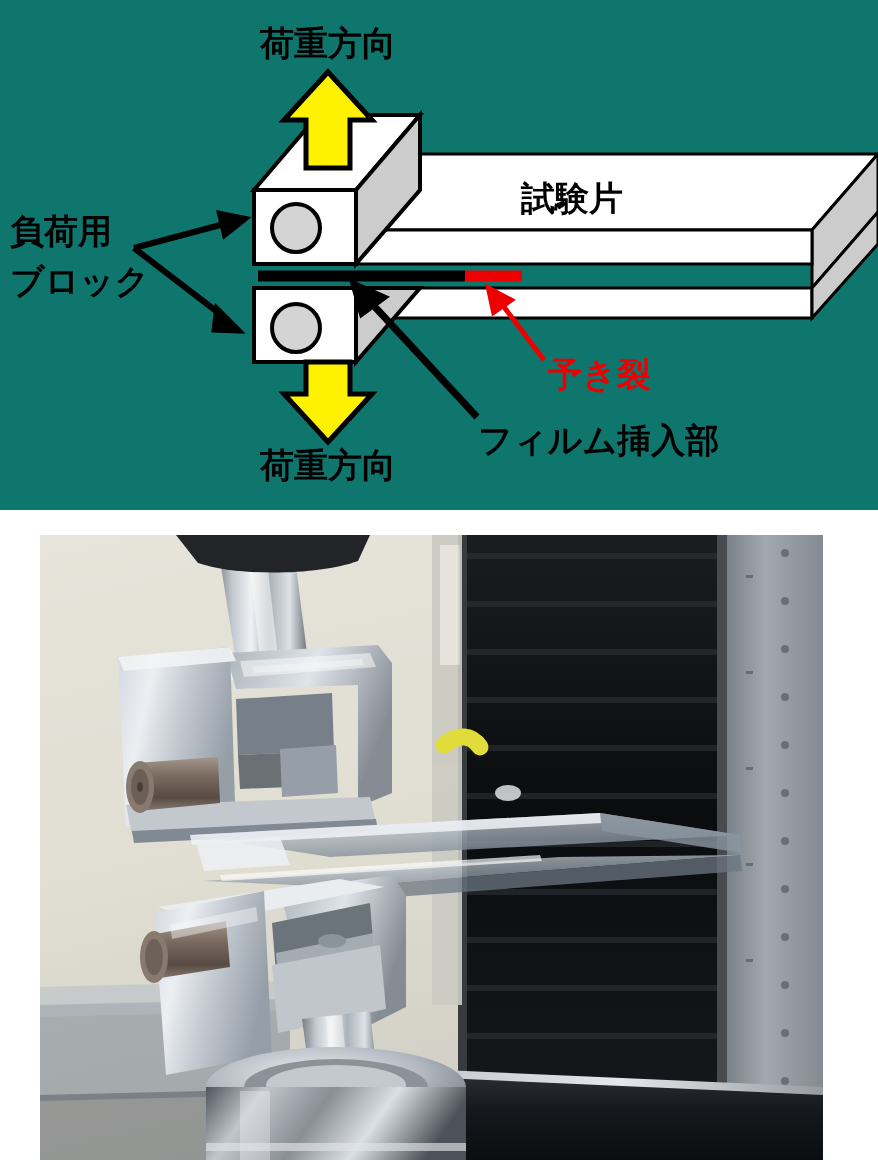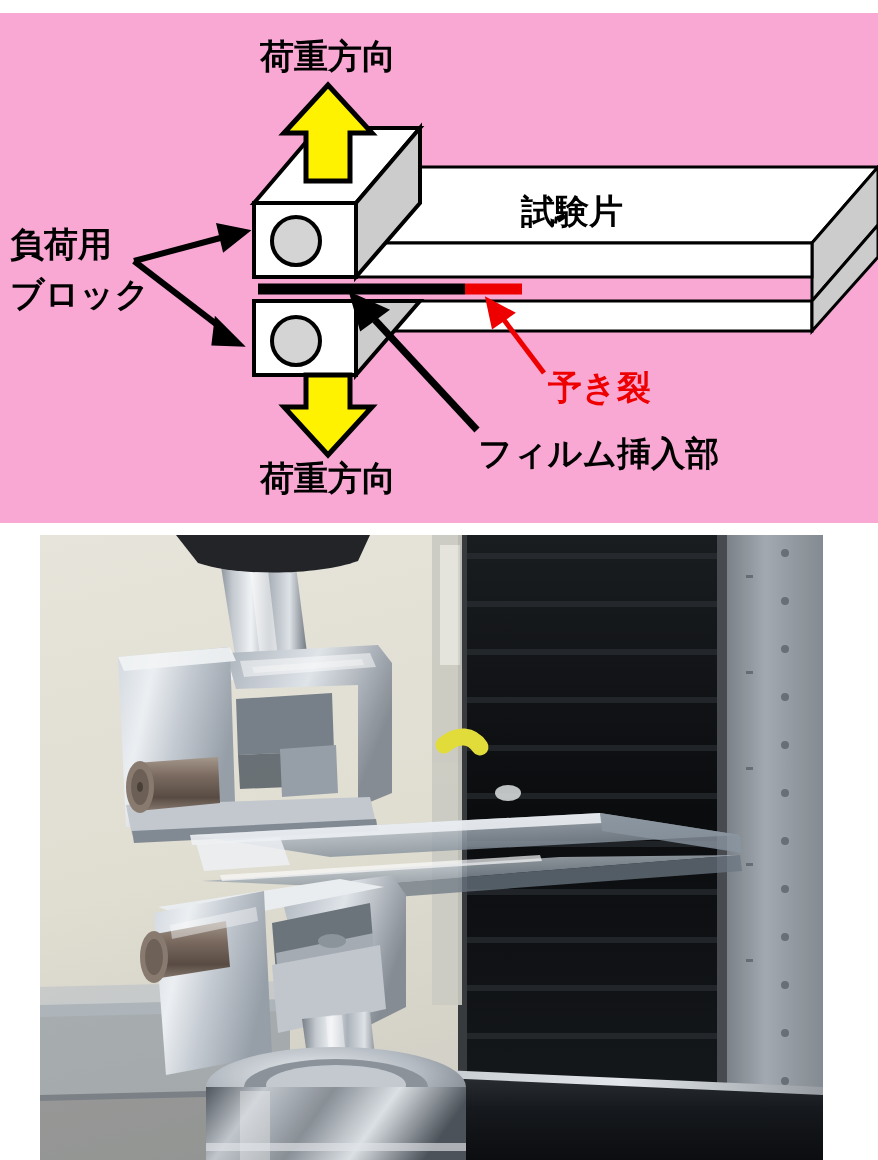--- a/index.html
+++ b/index.html
@@ -21,24 +21,24 @@
   #figure-root {
     position: absolute;
     left: 0; top: 0;
     width: 878px;
     height: 1160px;
   }
 
   
   #schematic-panel {
     position: absolute;
-    left: 0; top: 13px;
+    left: 0; top: 0;
     width: 878px;
     height: 510px;
-    background: #f9a8d4;
+    background: #0f766e;
   }
   #schematic-svg {
     position: absolute;
     left: 0; top: 0;
     width: 878px;
     height: 510px;
     display: block;
   }
 
   .dg-label {

